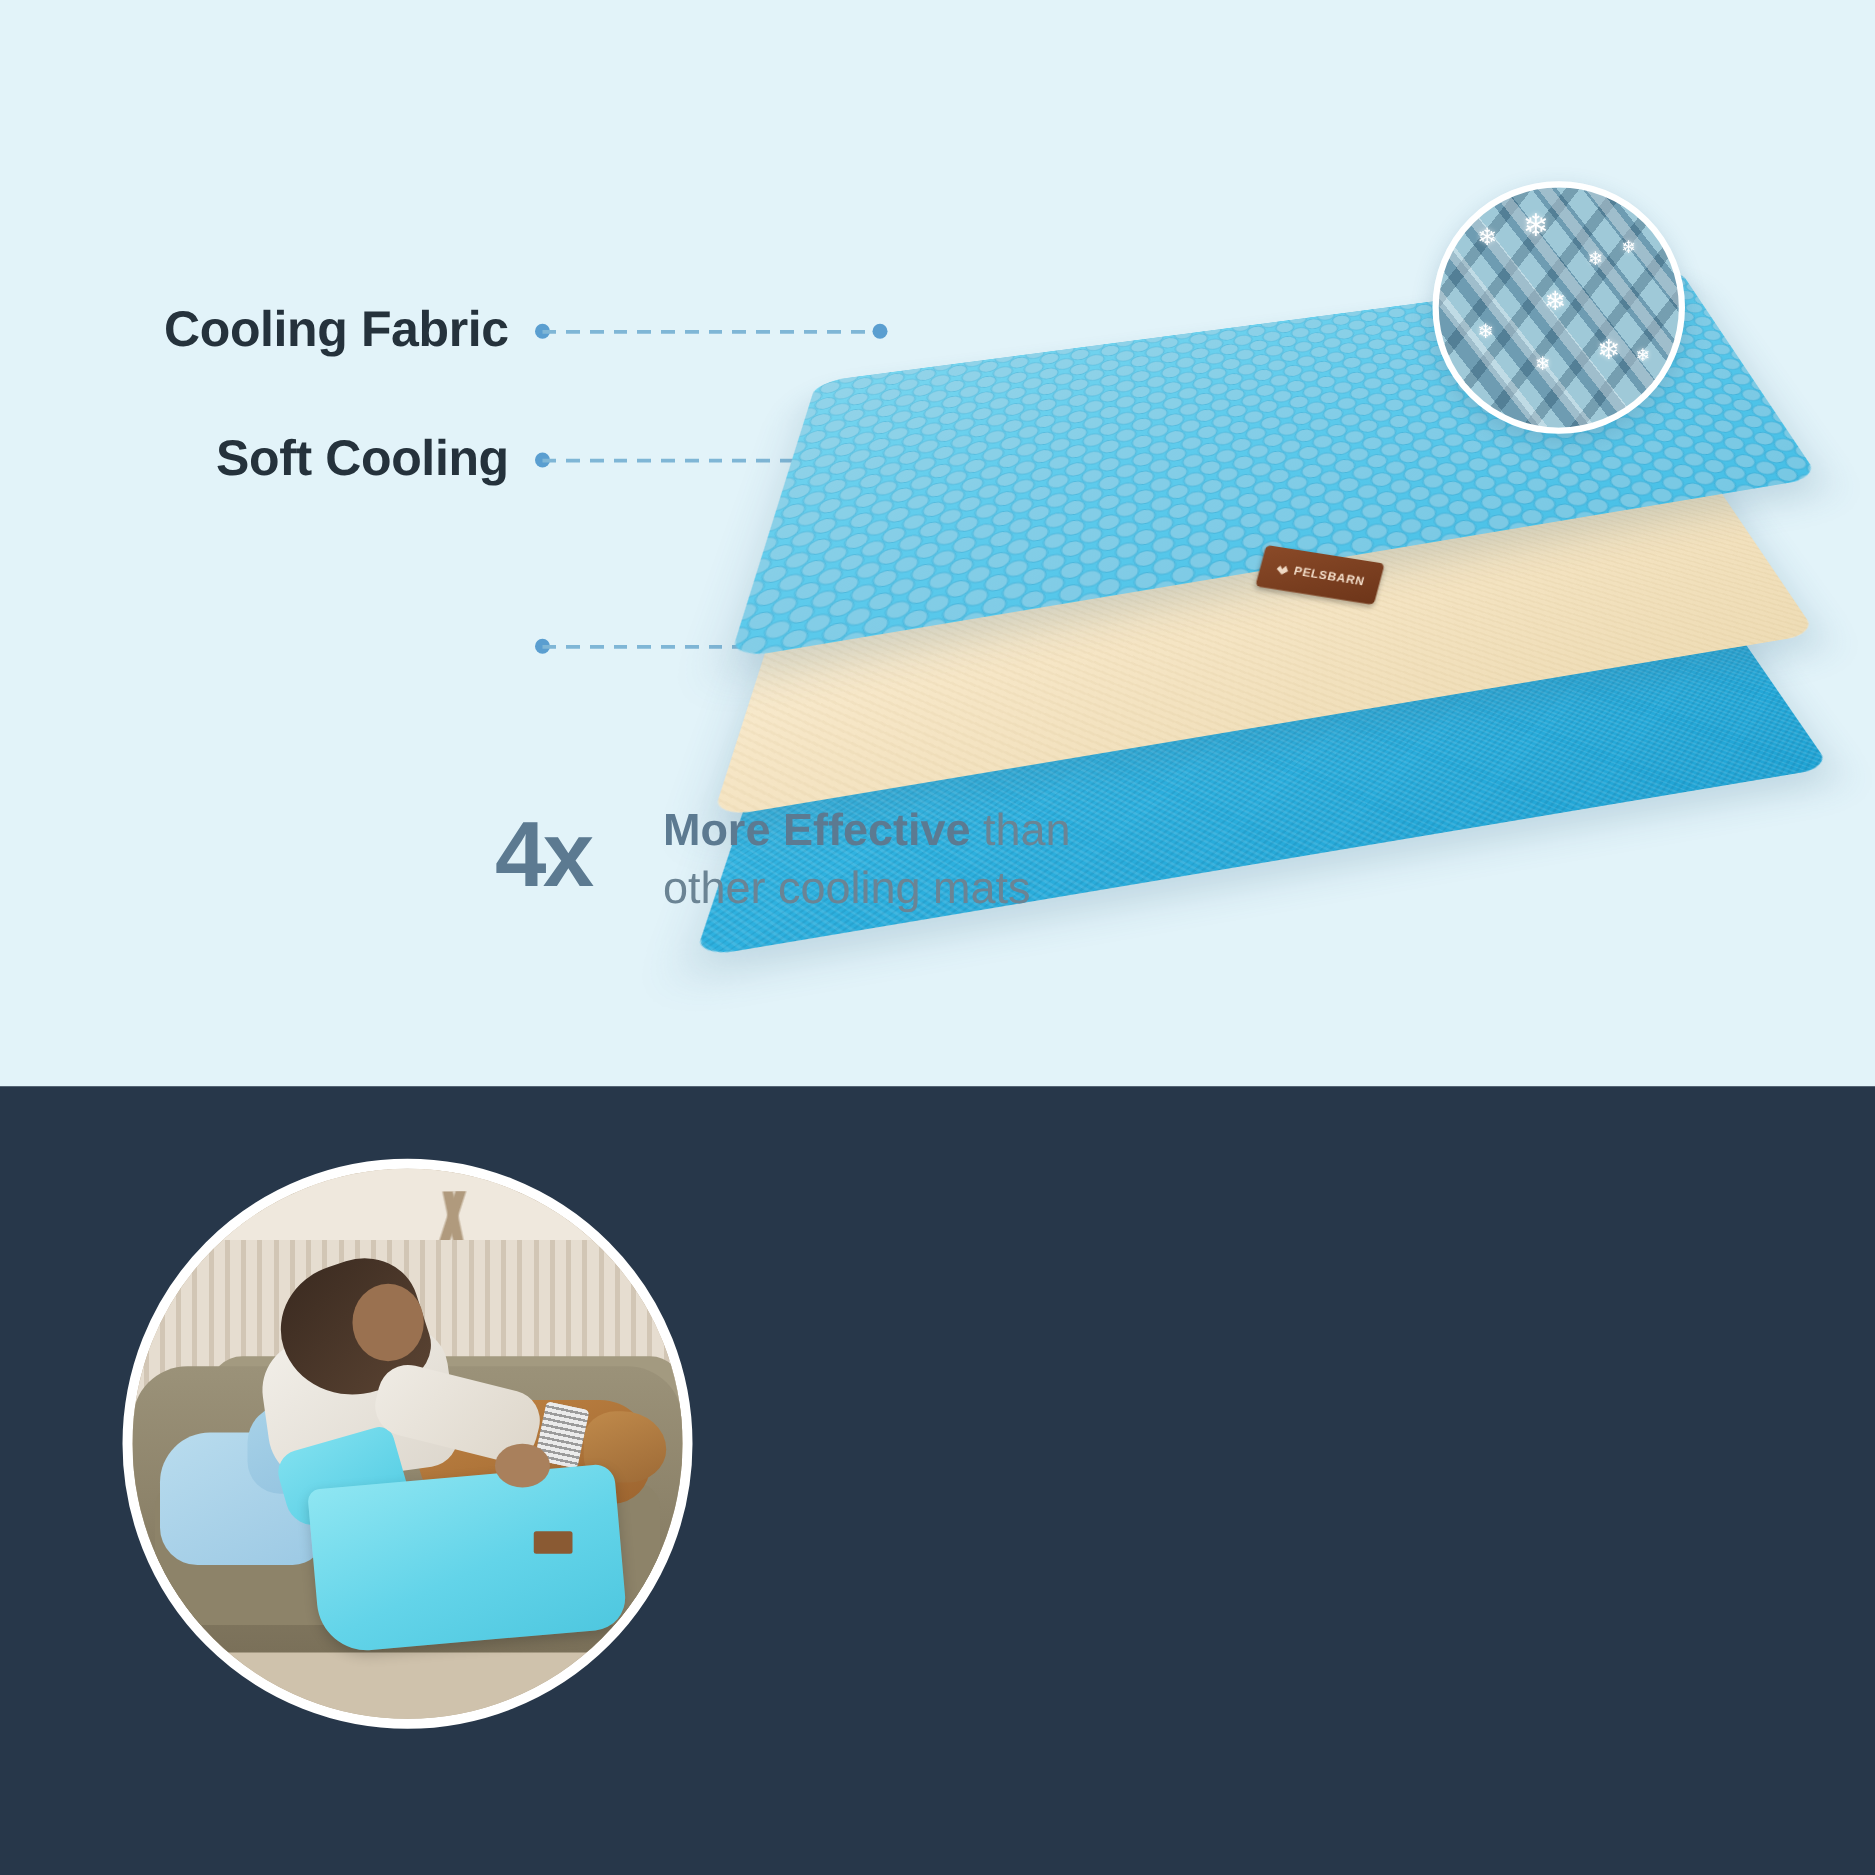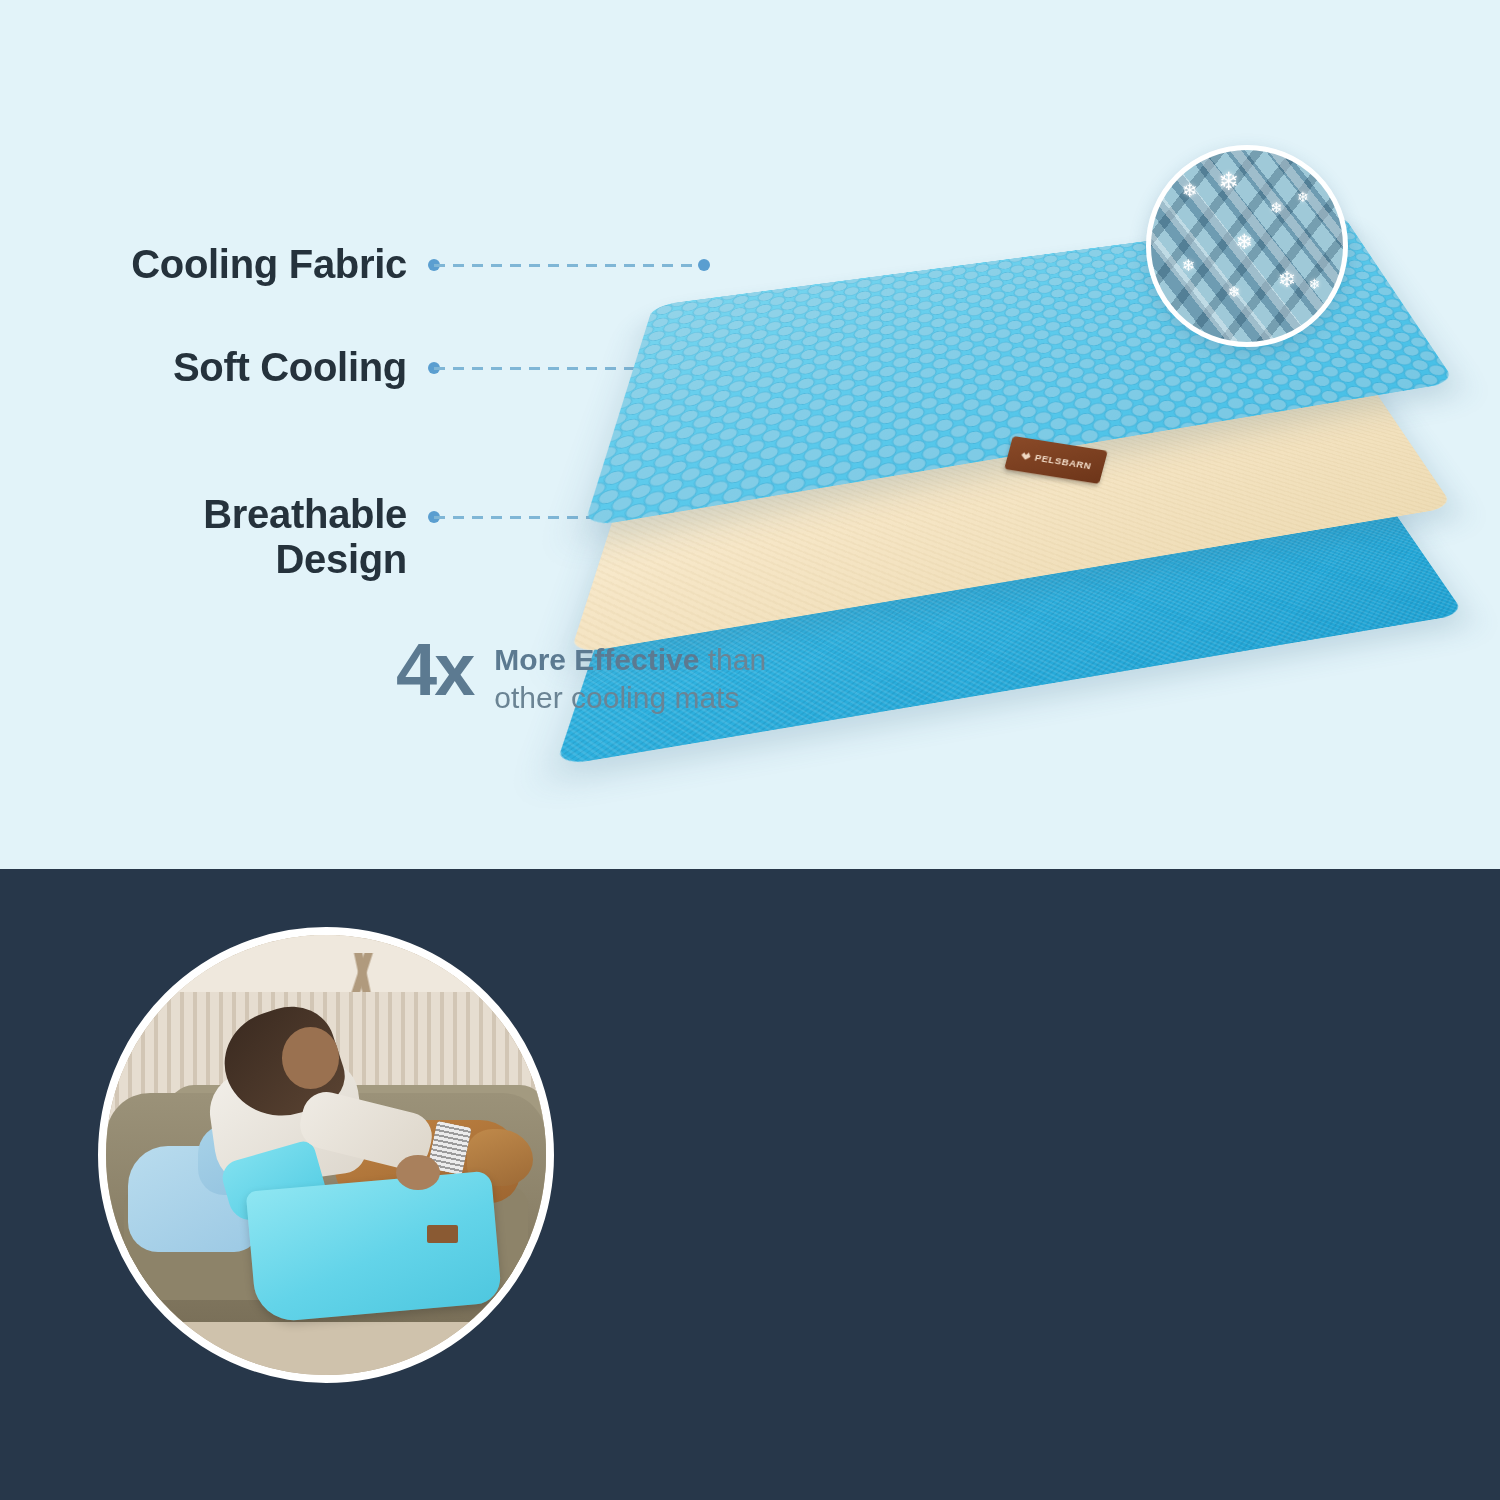--- a/index.html
+++ b/index.html
@@ -45,26 +45,26 @@
     position:absolute;top:0;width:12px;height:12px;border-radius:50%;
     background:#5a9ed0;
   }
   .connector .dot.start{left:0;}
   .connector .dot.end{right:0;}
   #conn-0{left:428px;top:259px;width:282px;}
   #conn-1{left:428px;top:362px;width:282px;}
   #conn-2{left:428px;top:511px;width:282px;}
 
   
-  .callout{position:absolute;left:396px;top:635px;display:flex;align-items:flex-start;}
+  .callout{position:absolute;left:396px;top:635px;display:flex;align-items:center;gap:36px;}
   .callout-num{
     font-size:74px;font-weight:bold;color:#5c7a91;
     letter-spacing:-3px;line-height:0.95;margin-right:22px;
   }
-  .callout-txt{font-size:30px;color:#6b8494;line-height:1.28;padding-top:6px;max-width:340px;}
+  .callout-txt{font-size:36px;color:#6b8494;line-height:1.28;padding-top:6px;max-width:340px;}
   .callout-txt b{color:#5c7a91;font-weight:bold;}
 
   
   .mat-stage{position:absolute;left:600px;top:120px;width:900px;height:650px;}
   .layer{position:absolute;transform-origin:50% 50%;}
   .layer .slab{
     position:absolute;inset:0;border-radius:26px/18px;
     box-shadow:0 18px 34px rgba(60,110,140,0.20);
   }
 
@@ -185,22 +185,20 @@
 </style>
 </head>
 <body>
 
 <div class="page">
 
   <div class="top-section">
 
     <div class="label" id="label-0">Cooling Fabric</div>
     <div class="label" id="label-1">Soft Cooling</div>
-    <div class="label" id="label-2">Breathable
-Design</div>
 
     <div class="connector" id="conn-0">
       <span class="dot start"></span>
       <span class="dash"></span>
       <span class="dot end"></span>
     </div>
     <div class="connector" id="conn-1">
       <span class="dot start"></span>
       <span class="dash"></span>
       <span class="dot end"></span>

